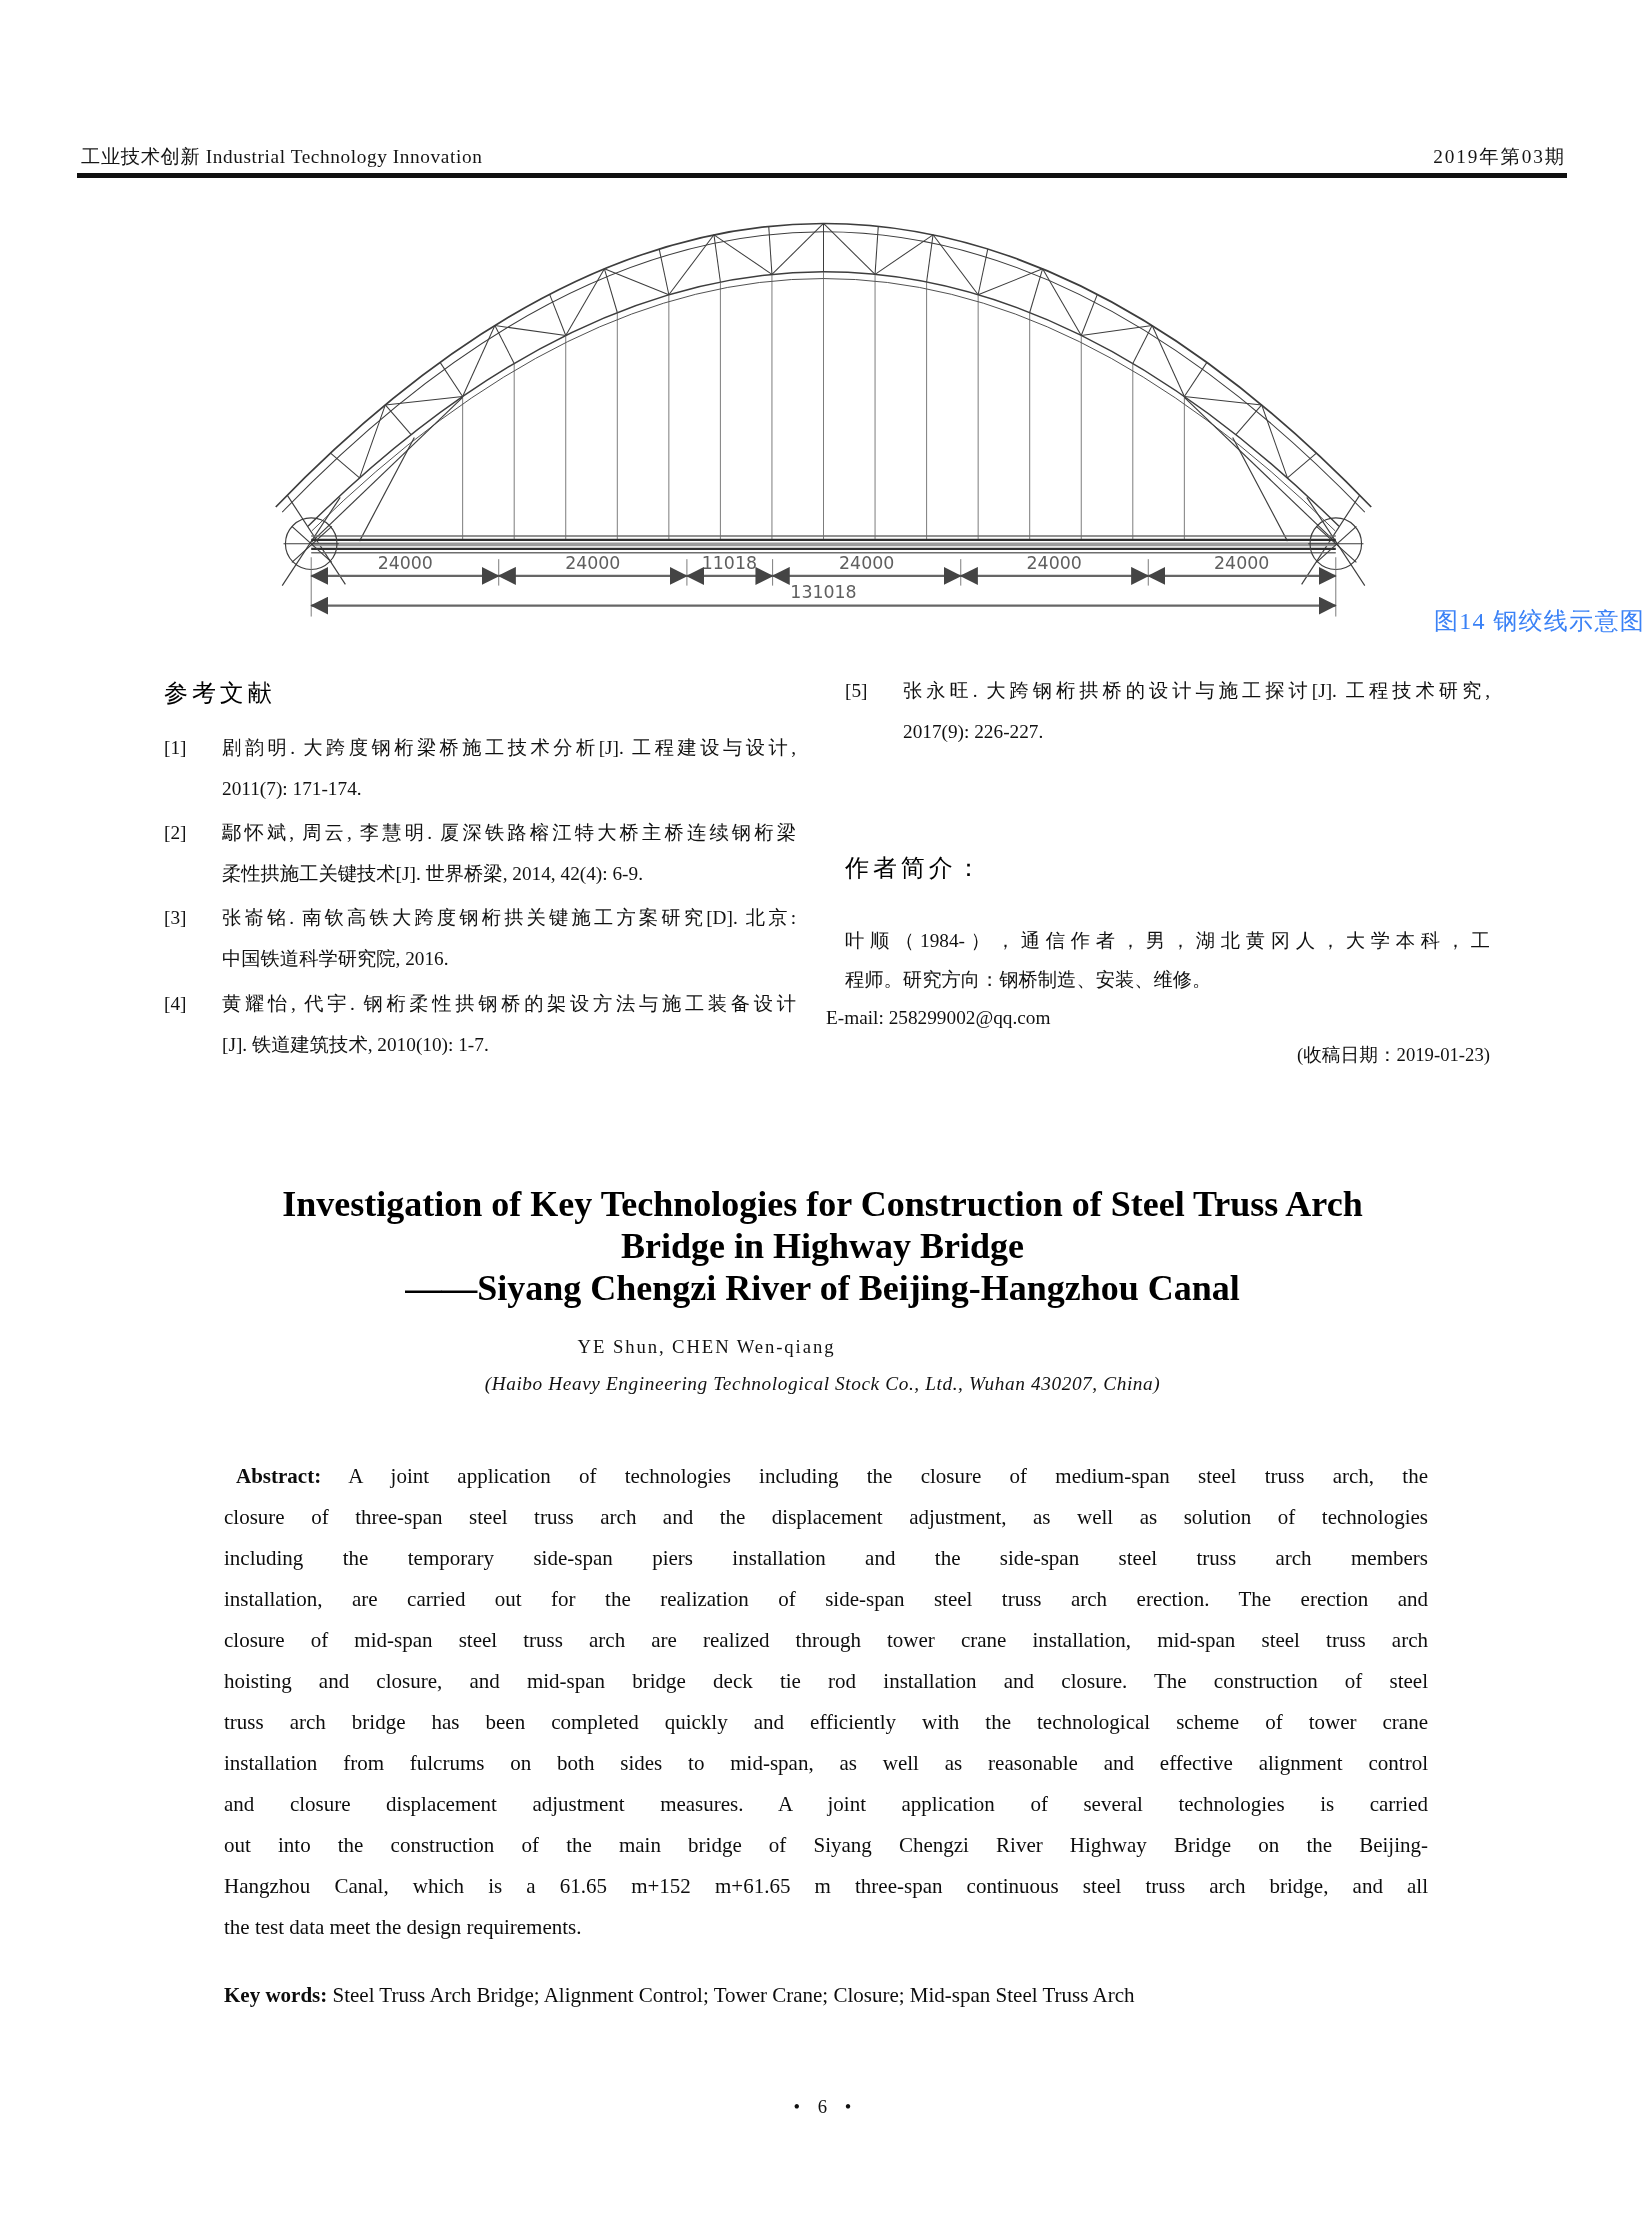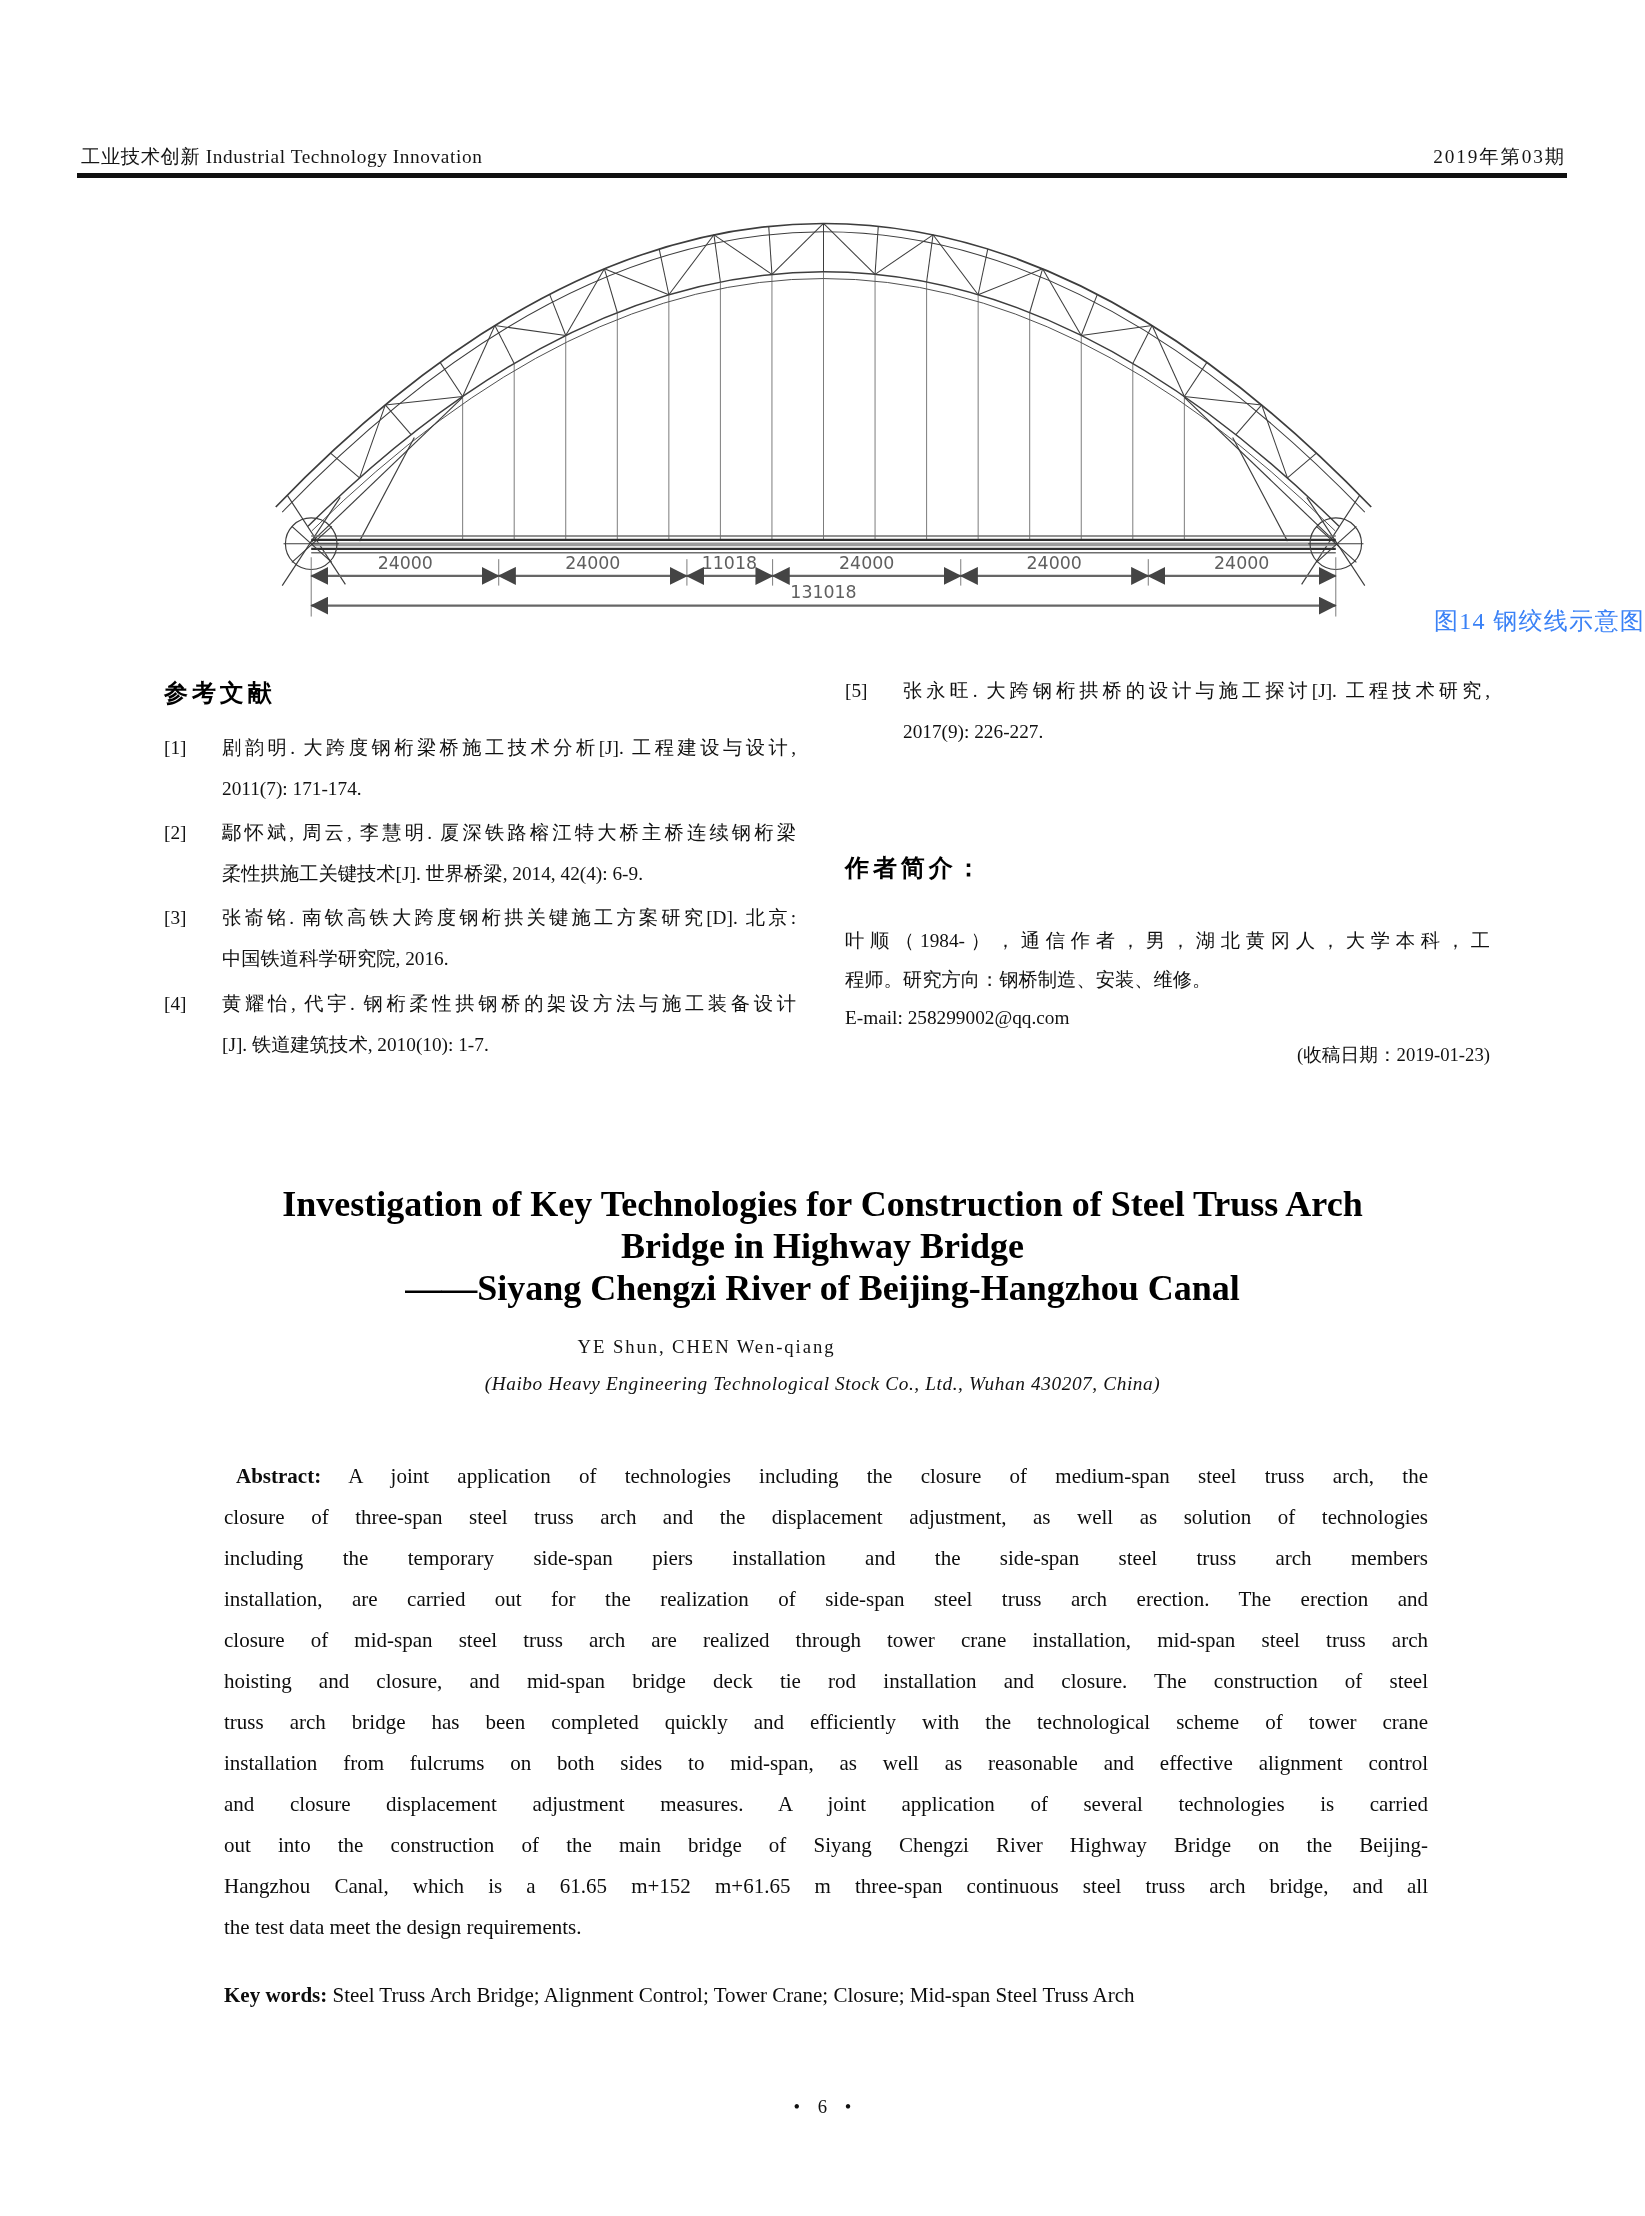--- a/index.html
+++ b/index.html
@@ -9,21 +9,21 @@
     -webkit-font-smoothing:antialiased;
   }
   .abs{position:absolute;}
   
   .hdr{font-size:19.3px;letter-spacing:0.6px;color:#151515;}
   .hdr-right{letter-spacing:1.9px;}
   .hdr-rule{background:#101010;height:4.5px;}
   
   .fig-caption{font-size:24px;text-align:right;color:#3b82f6;letter-spacing:1.3px;}
   
-  .sec-heading{font-family:"Liberation Sans","DejaVu Sans",sans-serif;font-weight:bold;
+  .sec-heading{font-family:"Liberation Sans","DejaVu Sans",sans-serif;font-weight:normal;
     font-size:24px;letter-spacing:3.9px;color:#000;}
   .ref-col{font-size:19.3px;line-height:41px;color:#111;}
   .ref-item{display:flex;margin-bottom:3.2px;}
   .ref-label{flex:0 0 58px;}
   .ref-lines{flex:1 1 auto;min-width:0;}
   .j{text-align:justify;text-align-last:justify;}
   .bio{font-size:19.3px;line-height:39px;color:#111;}
   .bio-received{text-align:right;font-size:18.7px;}
   
   .art-title{font-size:36px;font-weight:bold;line-height:42px;text-align:center;color:#000;}
@@ -215,21 +215,21 @@
       <div>2017(9): 226-227.</div>
     </div>
   </div>
 </div>
 
 <div class="abs sec-heading" style="left:845px;top:852px;">作者简介：</div>
 <div class="abs bio" style="left:845px;top:921px;width:645px;">
   <div class="j">叶顺（1984-），通信作者，男，湖北黄冈人，大学本科，工</div>
   <div>程师。研究方向：钢桥制造、安装、维修。</div>
 </div>
-<div class="abs bio" style="left:845px;top:998px;width:645px;">E-mail: 258299002@qq.com</div>
+<div class="abs bio" style="left:826px;top:998px;width:645px;">E-mail: 258299002@qq.com</div>
 <div class="abs bio bio-received" style="left:845px;top:1035px;width:645px;">(收稿日期：2019-01-23)</div>
 
 <div class="abs art-title" style="left:129px;top:1183px;width:1387px;">
   <div>Investigation of Key Technologies for Construction of Steel Truss Arch</div>
   <div>Bridge in Highway Bridge</div>
   <div>——Siyang Chengzi River of Beijing-Hangzhou Canal</div>
 </div>
 <div class="abs art-authors" style="left:0;top:1336px;width:1413px;">YE Shun, CHEN Wen-qiang</div>
 <div class="abs art-affil" style="left:0;top:1373px;width:1645px;">(Haibo Heavy Engineering Technological Stock Co., Ltd., Wuhan 430207, China)</div>
 

